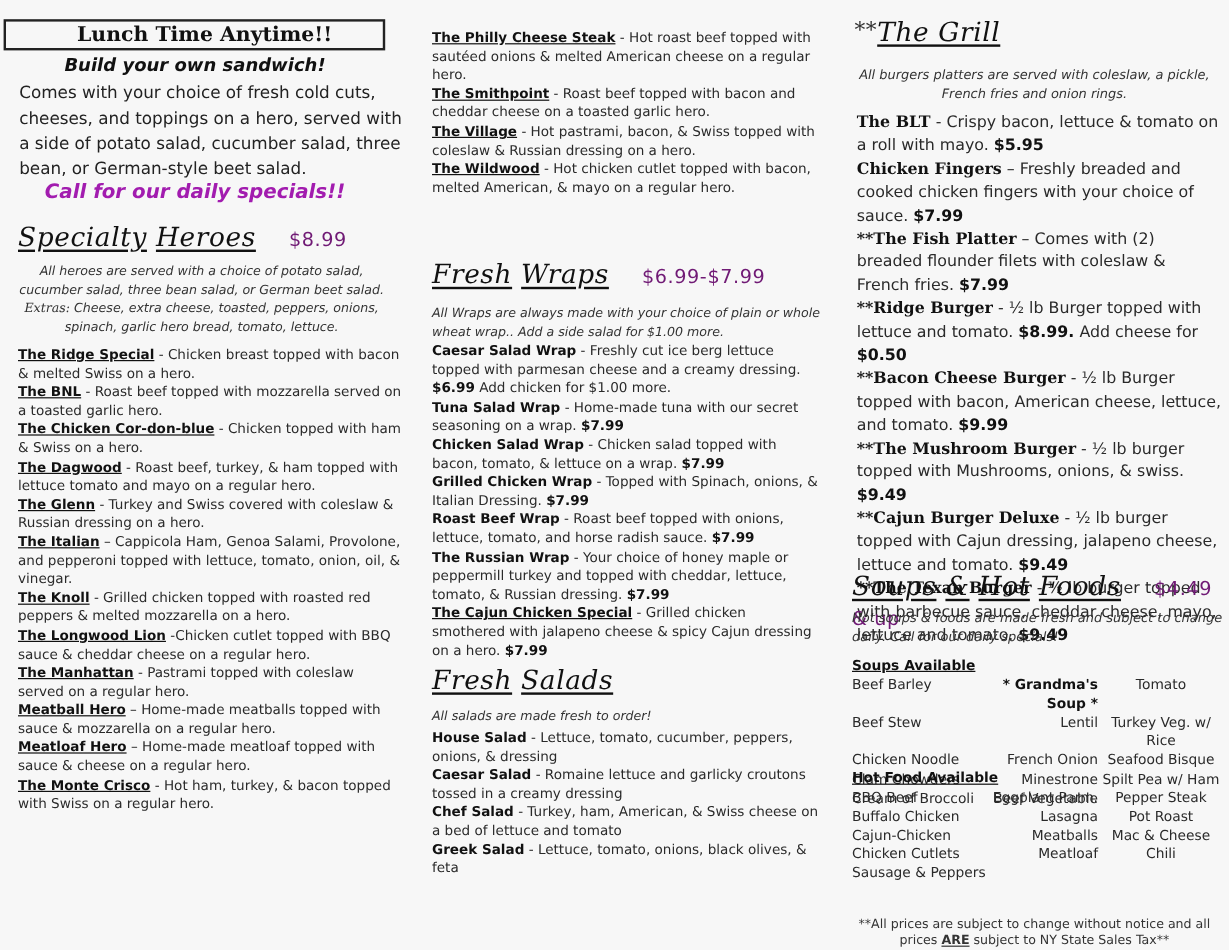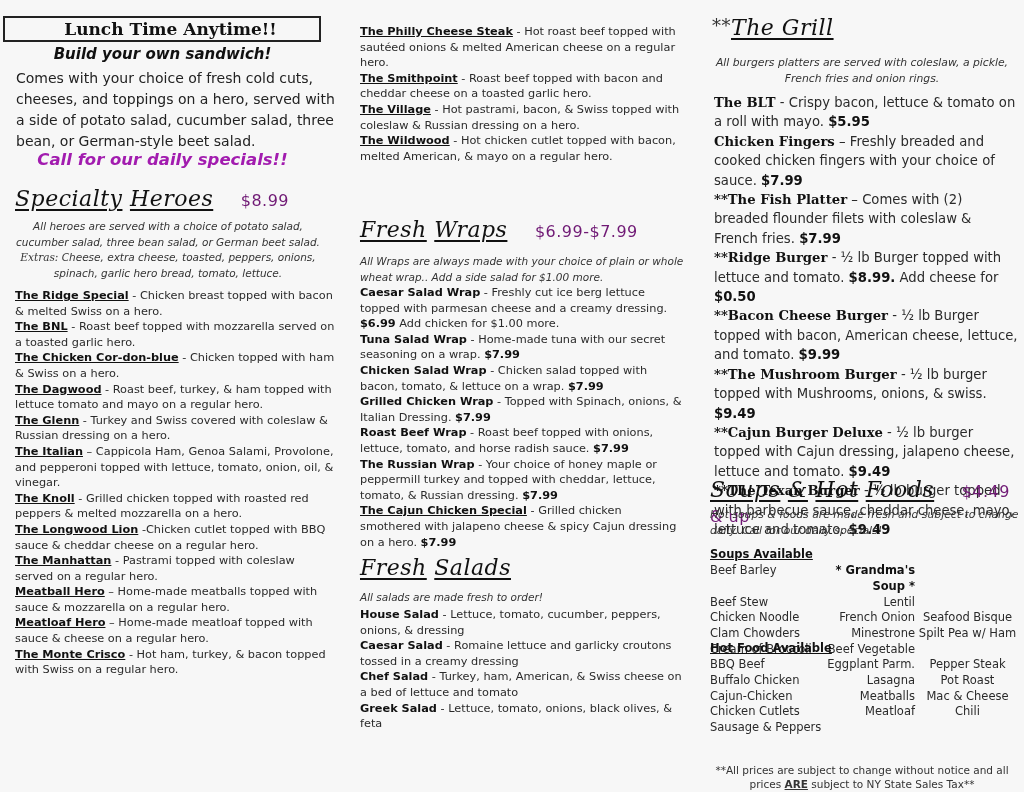--- a/index.html
+++ b/index.html
@@ -194,24 +194,26 @@
     <span class="u">Foods</span>
     <span class="price-h">$4.49 &amp; up</span>
   </div>
   <div class="soups-note">Hot soups &amp; foods are made fresh and subject to change daily. Call for our daily specials!</div>
 
   <div class="grid-label" style="top:547px;">Soups Available</div>
   <div class="grid" style="top:563px;">
     <div class="row">
         <span class="c1">Beef Barley</span>
         <span class="c2 b">* Grandma's Soup *</span>
+        <span class="c3">Tomato</span>
       </div>
     <div class="row">
         <span class="c1">Beef Stew</span>
         <span class="c2">Lentil</span>
+        <span class="c3">Turkey Veg.  w/ Rice</span>
       </div>
     <div class="row">
         <span class="c1">Chicken Noodle</span>
         <span class="c2">French Onion</span>
         <span class="c3">Seafood Bisque</span>
       </div>
     <div class="row">
         <span class="c1">Clam Chowders</span>
         <span class="c2">Minestrone</span>
         <span class="c3">Spilt Pea w/ Ham</span>

